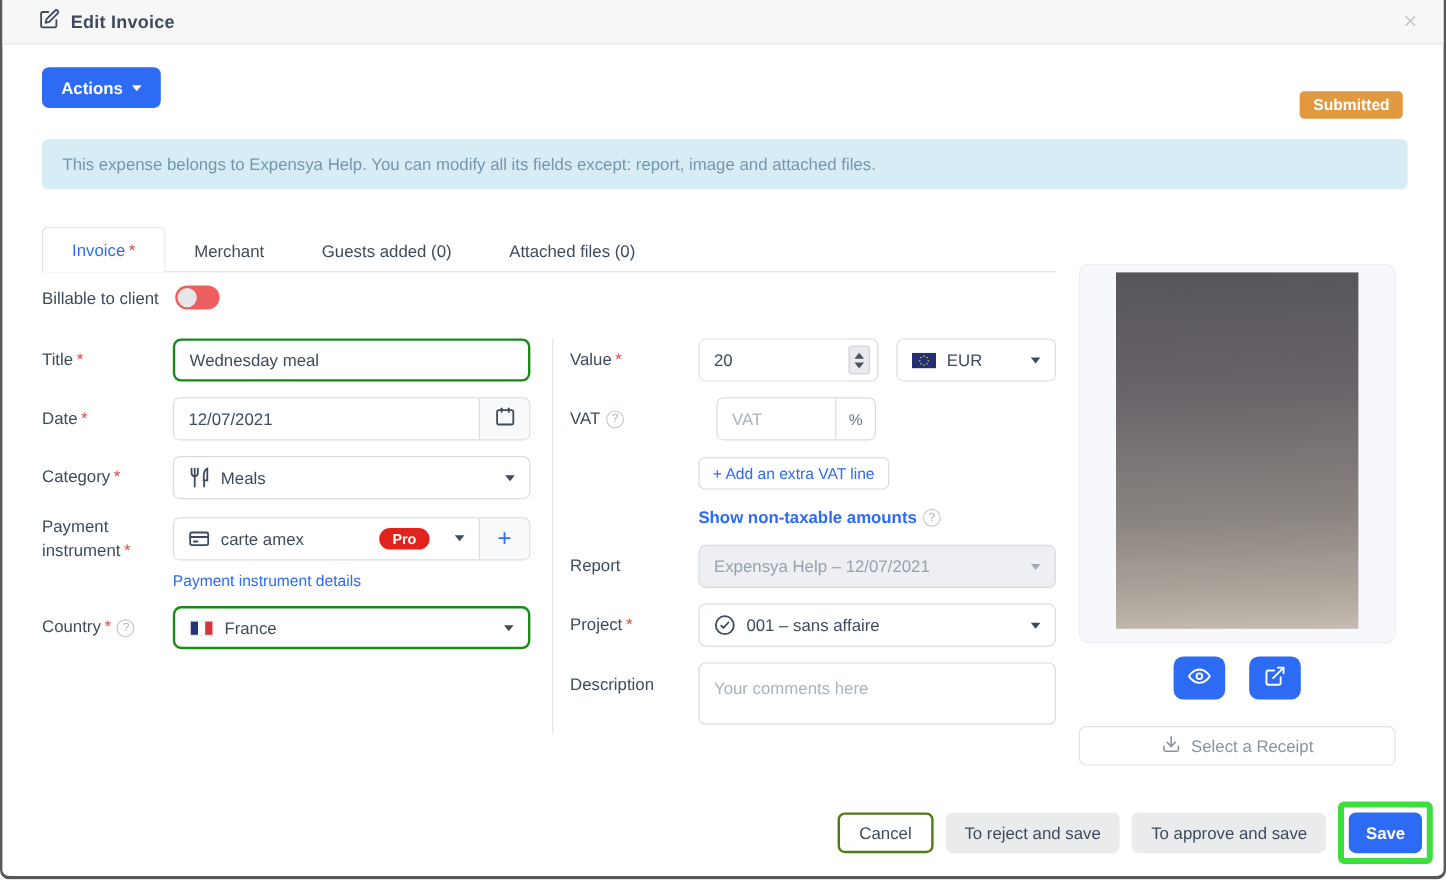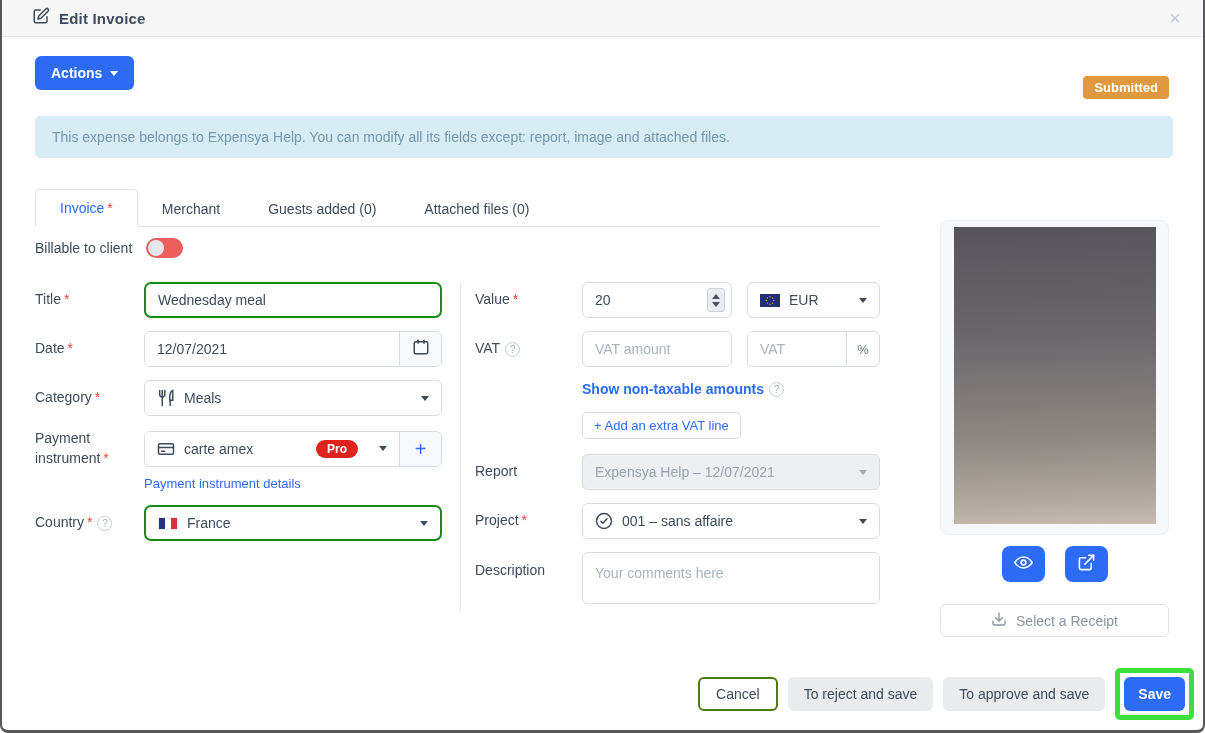--- a/index.html
+++ b/index.html
@@ -105,21 +105,21 @@
   .btn-add-vat {
     background:#fff; border:1px solid #d8dce1; border-radius:5px; color:#2e6bf5;
     font-size:13px; padding:5px 11px; cursor:pointer; font-family:"Liberation Sans",sans-serif;
   }
   .link-blue { color:#2e6bf5; font-size:13px; cursor:pointer; text-decoration:none; display:inline-block; }
   .link-bold { font-weight:bold; font-size:14px; }
   .gap-col { width:15px; flex:none; }
   textarea.ctl { height:52px; padding:12px 12px; resize:none; width:100%; }
   
   .receipt-panel {
-    position:absolute; top:220px; right:34px; width:229px;
+    position:absolute; top:220px; right:40px; width:264px;
   }
   .receipt-frame { background:#f6f8fb; border:1px solid #eceff3; border-radius:8px; padding:6px 0; text-align:center; }
   .receipt-img {
     display:inline-block; width:202px; height:297px;
     background:linear-gradient(178deg,#57545b 0%,#69656a 35%,#8d8782 70%,#b3aaa0 92%,#c6bcb1 100%);
   }
   .receipt-actions { display:flex; justify-content:center; gap:20px; margin-top:11px; }
   .btn-icon { width:43px; height:36px; background:#2e6bf5; border:none; border-radius:8px; display:flex; align-items:center; justify-content:center; cursor:pointer; }
   .btn-icon svg { width:19px; height:19px; stroke:#fff; }
   .btn-select-receipt {
@@ -302,41 +302,40 @@
                 </svg>
               <span>EUR</span>
               <span class="caret caret-dark"></span>
             </div>
           </div>
         </div>
 
         <div class="frow" style="margin-bottom:14px;">
           <div class="flabel flabel-r"><span>VAT</span><span class="qmark">?</span></div>
           <div class="ffield">
-            <input class="ctl text-input" style="width: 150px; flex: 0 0 auto;" placeholder="VAT amount">
             <span class="gap-col"></span>
             <div class="igroup" style="width:133px;flex:none;">
               <input placeholder="VAT" style="">
               <span class="suffix-box">%</span>
             </div>
+          </div>
+        </div>
+
+        <div class="frow" style="margin-bottom:15px;">
+          <div class="flabel flabel-r"></div>
+          <div class="ffield">
+            <button class="btn-add-vat">+ Add an extra VAT line</button>
           </div>
         </div>
 
         <div class="frow" style="margin-bottom:15px;">
           <div class="flabel flabel-r"></div>
           <div class="ffield" style="align-items:center;">
             <a class="link-blue link-bold">Show non-taxable amounts</a>
             <span class="qmark">?</span>
-          </div>
-        </div>
-
-        <div class="frow" style="margin-bottom:15px;">
-          <div class="flabel flabel-r"></div>
-          <div class="ffield">
-            <button class="btn-add-vat">+ Add an extra VAT line</button>
           </div>
         </div>
 
         <div class="frow">
           <div class="flabel flabel-r">Report</div>
           <div class="ffield">
             <div class="ctl fselect disabled" style="width:100%">
               <span>Expensya Help – 12/07/2021</span>
               <span class="caret caret-dim"></span>
             </div>

